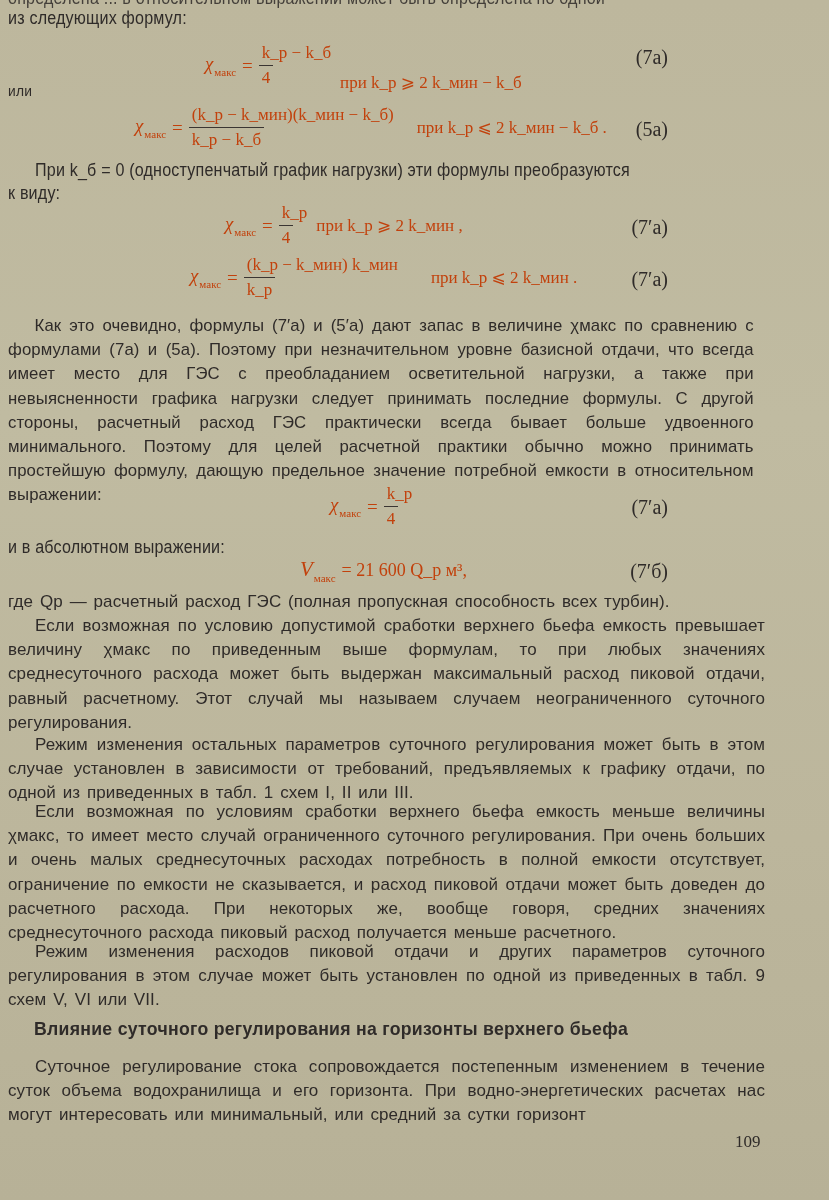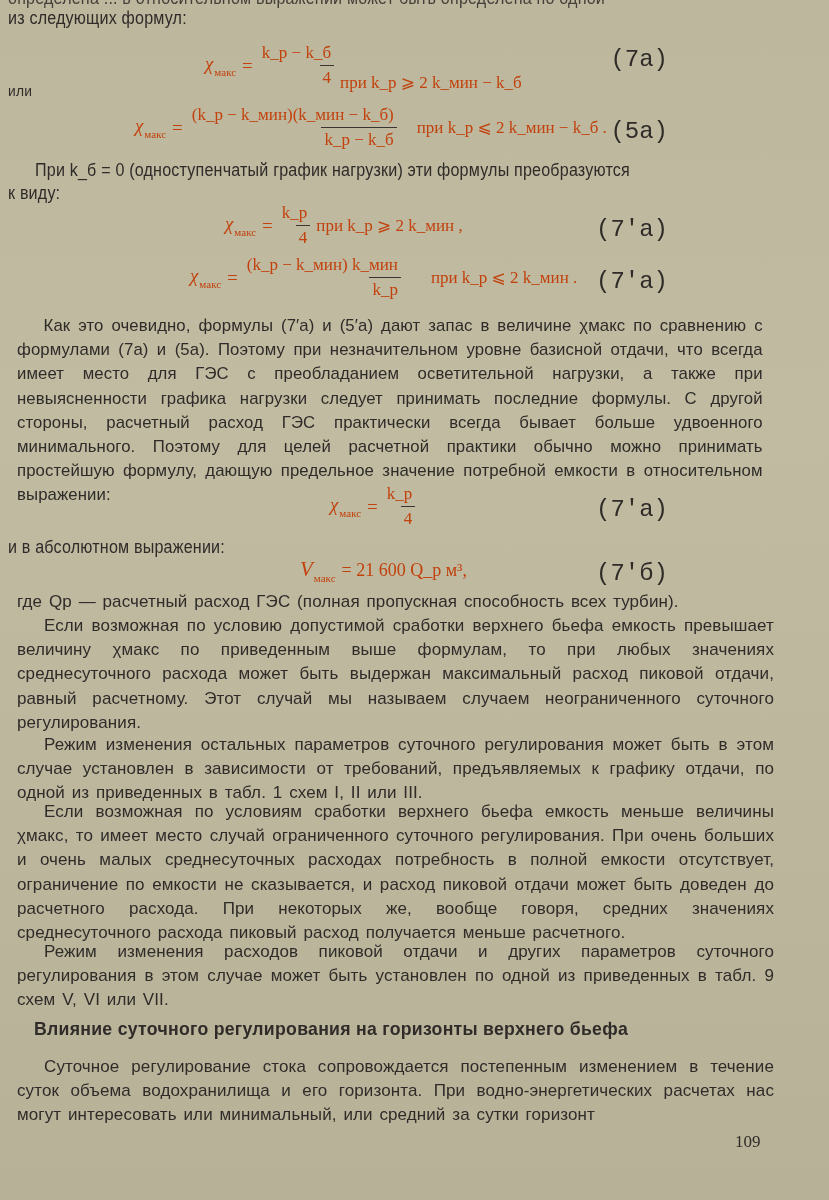--- a/index.html
+++ b/index.html
@@ -16,48 +16,48 @@
     .line {
       position: absolute;
       font-family: "Liberation Sans", "DejaVu Sans", sans-serif;
       font-size: 17.5px;
       letter-spacing: 0.2px;
       white-space: nowrap;
       transform: scaleX(0.92);
       transform-origin: left center;
       color: #2f2b29;
     }
-    .para { position: absolute; left: 17px; width: 757px; }
+    .para { position: absolute; left: 8px; width: 757px; }
     .para .txt {
       font-family: "Liberation Sans", "DejaVu Sans", sans-serif;
       font-size: 17px;
       line-height: 24.2px;
       text-align: justify;
       text-align-last: left;
       letter-spacing: 0.1px;
       word-spacing: 2px;
     }
     .indent { text-indent: 27px; }
     .formula {
       position: absolute;
       font-family: "Liberation Serif", "DejaVu Serif", serif;
       font-size: 19px;
       color: #c2410c;
       display: flex; align-items: center;
       white-space: nowrap;
     }
     .formula i { font-style: italic; }
     .sub { font-size: 11px; vertical-align: -6px; font-style: normal; margin-left: 1px; }
-    .frac { display: inline-flex; flex-direction: column; align-items: flex-end; margin: 0 6px; }
+    .frac { display: inline-flex; flex-direction: column; align-items: flex-start; margin: 0 6px; }
     .frac .num { padding: 0 3px 2px; font-size: 17px; }
     .frac .den { padding: 2px 3px 0; border-top: 1px solid #3a3532; font-size: 17px; }
     .eqnum {
       position: absolute; right: 76px;
-      font-family: Liberation Mono, monospace;
-      font-size: 24px;
+      font-family: Liberation Serif, serif;
+      font-size: 20px;
     }
     .heading {
       position: absolute; left: 34px; top: 1018px;
       font-family: "Liberation Sans", "DejaVu Sans", sans-serif;
       font-weight: bold; font-size: 19px; letter-spacing: 0.3px;
       transform: scaleX(0.93); transform-origin: left center;
       white-space: nowrap;
     }
     .pagenum {
       position: absolute; left: 735px; top: 1132px;

